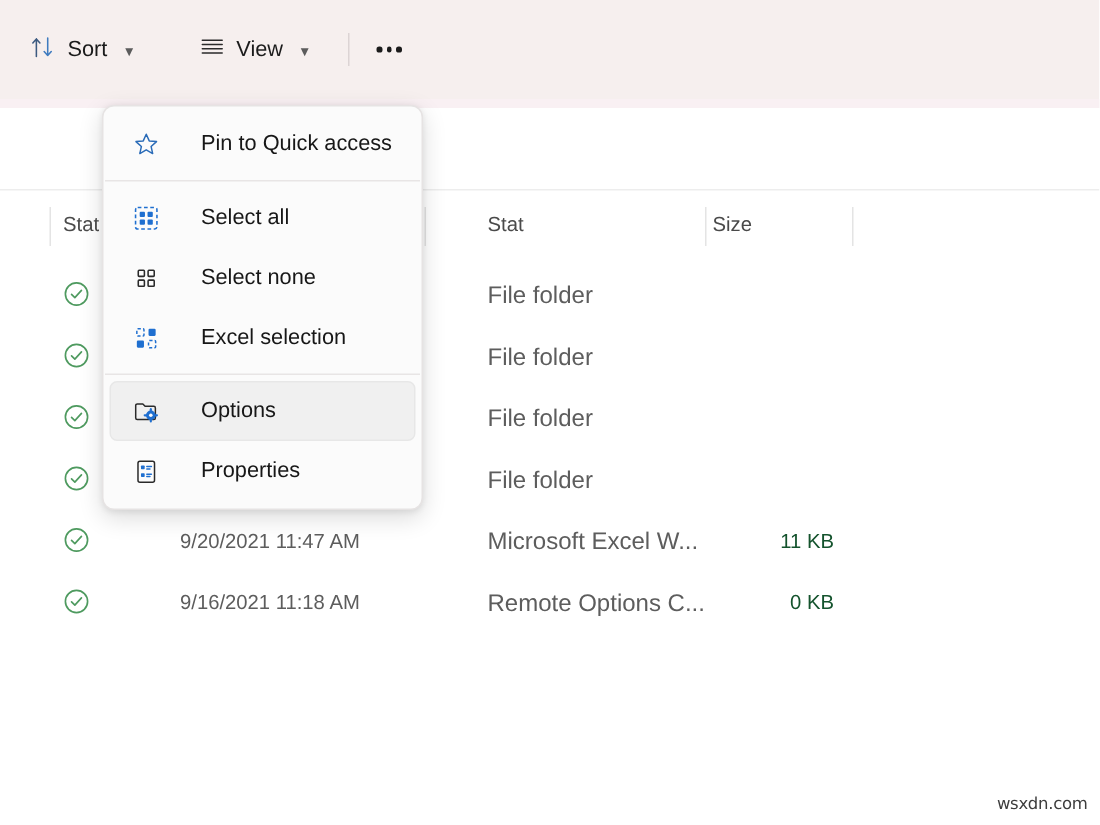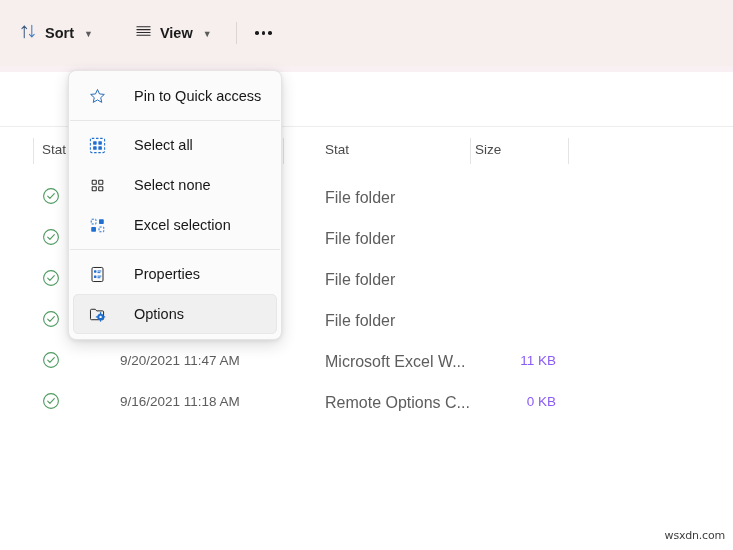--- a/index.html
+++ b/index.html
@@ -44,21 +44,20 @@
   .tb-btn {
     display: flex;
     align-items: center;
     gap: 8px;
     height: 32px;
     padding: 0 10px;
     border-radius: 4px;
     cursor: default;
     color: #1b1b1b;
     font-size: 14.5px;
-    font-weight: bold;
   }
   .tb-btn .label { white-space: nowrap; }
   .chev {
     color: #5c5c5c;
     font-size: 9px;
     margin-left: 2px;
     transform: translateY(1px);
   }
   .tb-sep {
     width: 1px;
@@ -148,21 +147,21 @@
     color: #5d5d5d;
     white-space: nowrap;
   }
   .size-cell {
     position: absolute;
     left: 462px;
     top: 11px;
     width: 94px;
     text-align: right;
     font-size: 13.5px;
-    color: #8b5cf6;
+    color: #14532d;
     white-space: nowrap;
   }
 
   
   #context-menu {
     position: absolute;
     left: 68px;
     top: 70px;
     width: 214px;
     background: #fbfbfb;
@@ -397,51 +396,51 @@
           <rect x="11.6" y="11.6" width="5" height="5" rx="0.6"></rect>
         </g>
         <rect x="11.6" y="3.4" width="5" height="5" rx="0.8" fill="#1f6fd0"></rect>
         <rect x="3.4" y="11.6" width="5" height="5" rx="0.8" fill="#1f6fd0"></rect>
       </svg>
     </span>
     <span class="mi-label">Excel selection</span>
   </div>
 
   <div class="menu-sep"></div>
-
-  <div class="menu-item">
-    <span class="mi-icon">
-      <svg width="19" height="19" viewBox="0 0 20 20">
-        <rect x="4.2" y="2.6" width="11.6" height="14.8" rx="1.4" fill="none" stroke="#2a2a2a" stroke-width="1.05"></rect>
-        <rect x="6.3" y="5.6" width="2.6" height="2.6" rx="0.5" fill="#1f6fd0"></rect>
-        <rect x="6.3" y="11" width="2.6" height="2.6" rx="0.5" fill="#1f6fd0"></rect>
-        <g stroke="#1f6fd0" stroke-width="1.05" stroke-linecap="round">
-          <line x1="10.4" y1="6.3" x2="13.6" y2="6.3"></line>
-          <line x1="10.4" y1="8" x2="12.6" y2="8"></line>
-          <line x1="10.4" y1="11.7" x2="13.6" y2="11.7"></line>
-          <line x1="10.4" y1="13.4" x2="12.6" y2="13.4"></line>
-        </g>
-      </svg>
-    </span>
-    <span class="mi-label">Properties</span>
-  </div>
 
   <div class="menu-item hovered">
     <span class="mi-icon">
       <svg width="19" height="19" viewBox="0 0 20 20">
         <path d="M2.6 5.6 A1.1 1.1 0 0 1 3.7 4.5 H7.6 L9.2 6.2 H15.3 A1.1 1.1 0 0 1 16.4 7.3 V14.4 A1.1 1.1 0 0 1 15.3 15.5 H3.7 A1.1 1.1 0 0 1 2.6 14.4 Z" fill="none" stroke="#2a2a2a" stroke-width="1.05" stroke-linejoin="round"></path>
         <g transform="translate(13.2,12.5)">
           <circle r="3.4" fill="#1f6fd0"></circle>
           <circle r="1.25" fill="#fbfbfb"></circle>
           <g stroke="#1f6fd0" stroke-width="1.5" stroke-linecap="round">
             <line x1="0" y1="-4.3" x2="0" y2="-2.9"></line>
             <line x1="0" y1="2.9" x2="0" y2="4.3"></line>
             <line x1="-4.3" y1="0" x2="-2.9" y2="0"></line>
             <line x1="2.9" y1="0" x2="4.3" y2="0"></line>
           </g>
         </g>
       </svg>
     </span>
     <span class="mi-label">Options</span>
   </div>
+
+  <div class="menu-item">
+    <span class="mi-icon">
+      <svg width="19" height="19" viewBox="0 0 20 20">
+        <rect x="4.2" y="2.6" width="11.6" height="14.8" rx="1.4" fill="none" stroke="#2a2a2a" stroke-width="1.05"></rect>
+        <rect x="6.3" y="5.6" width="2.6" height="2.6" rx="0.5" fill="#1f6fd0"></rect>
+        <rect x="6.3" y="11" width="2.6" height="2.6" rx="0.5" fill="#1f6fd0"></rect>
+        <g stroke="#1f6fd0" stroke-width="1.05" stroke-linecap="round">
+          <line x1="10.4" y1="6.3" x2="13.6" y2="6.3"></line>
+          <line x1="10.4" y1="8" x2="12.6" y2="8"></line>
+          <line x1="10.4" y1="11.7" x2="13.6" y2="11.7"></line>
+          <line x1="10.4" y1="13.4" x2="12.6" y2="13.4"></line>
+        </g>
+      </svg>
+    </span>
+    <span class="mi-label">Properties</span>
+  </div>
 </div>
 
 <div id="watermark">wsxdn.com</div>
 
 </body></html>

